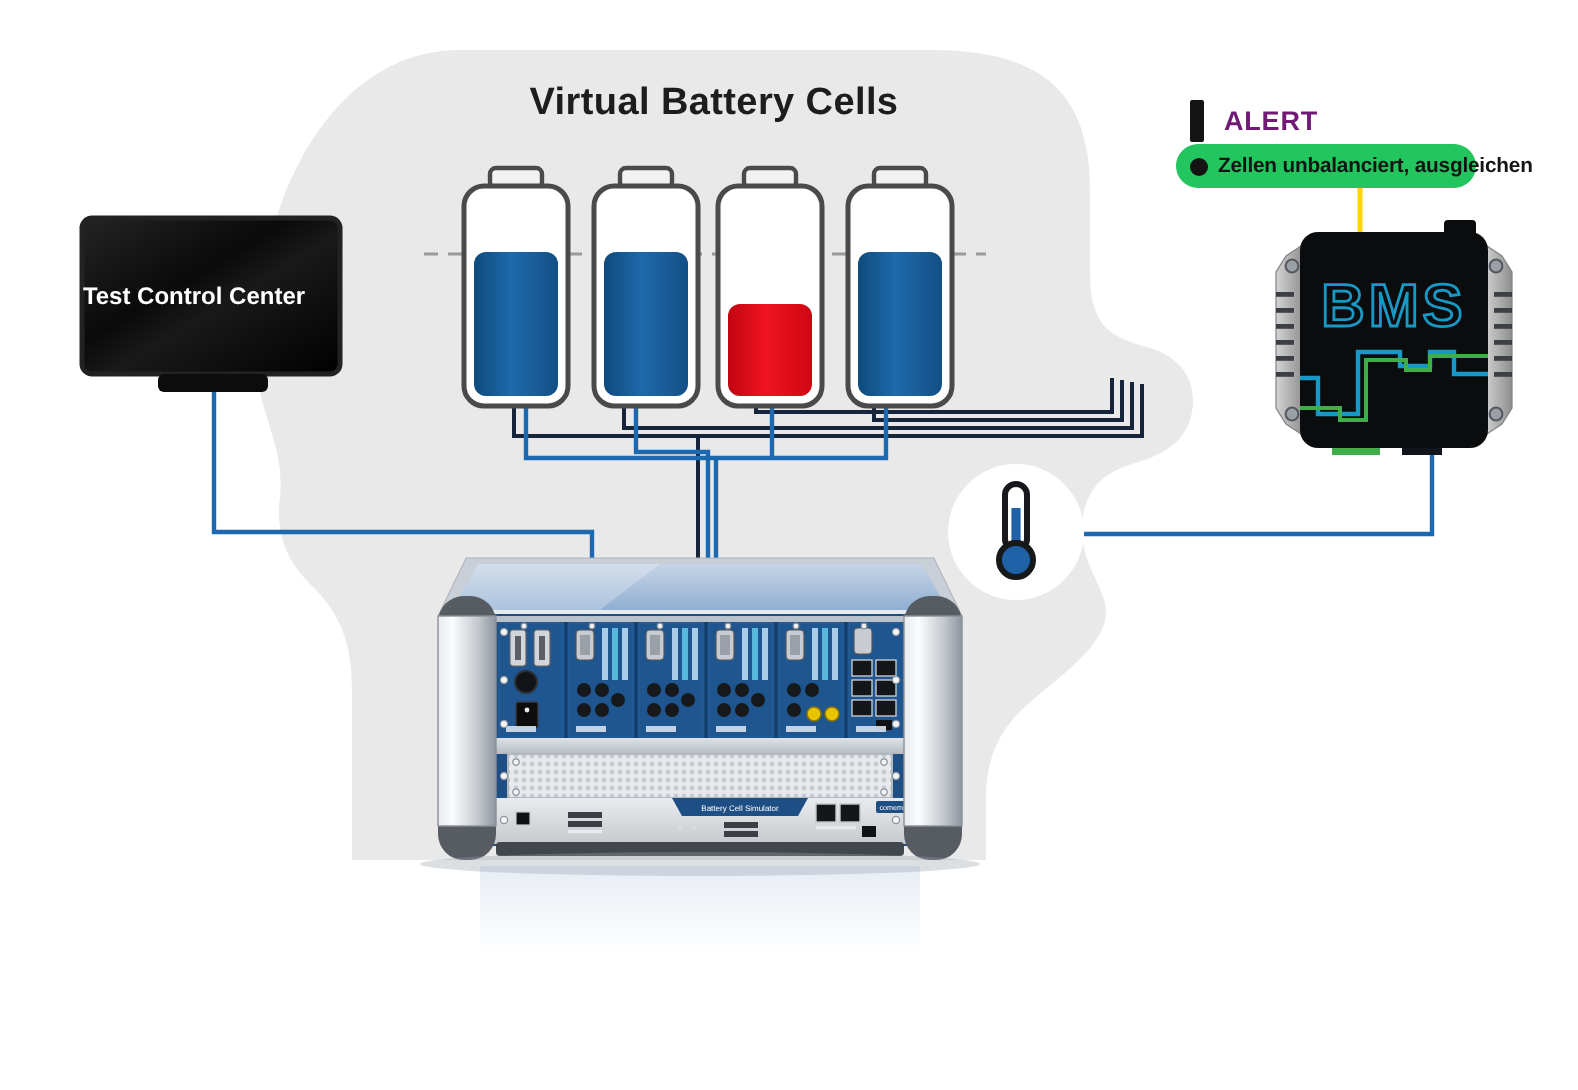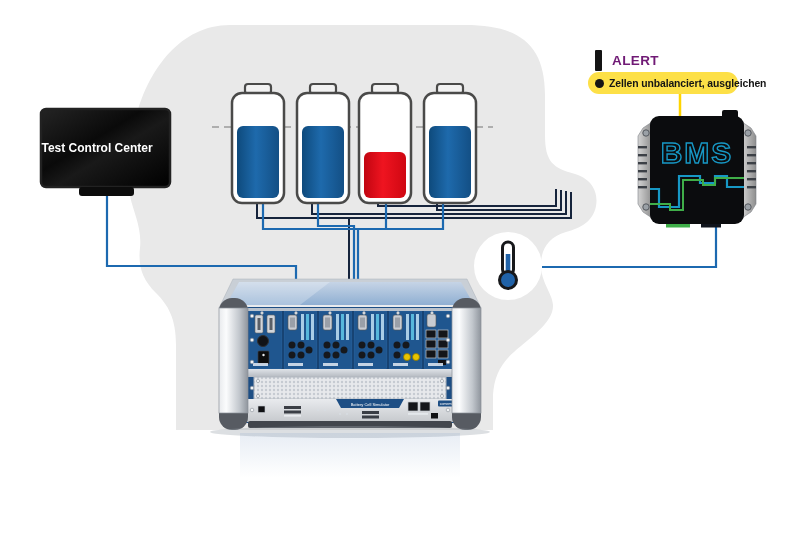--- a/index.html
+++ b/index.html
@@ -6,21 +6,21 @@
   .canvas{position:relative;width:789px;height:545px;background:#ffffff;overflow:hidden;
           font-family:"Liberation Sans",sans-serif;}
   .canvas svg{position:absolute;left:0;top:0;}
   .overlay{position:absolute;z-index:2;}
   .title{left:157px;top:41px;width:400px;text-align:center;font-size:19px;font-weight:700;
          color:#1d1d1b;letter-spacing:.2px;}
   .monitor-label{left:41px;top:109px;width:112px;height:78px;display:flex;align-items:center;
          justify-content:center;color:#fff;font-size:12px;font-weight:700;text-align:center;}
   .alert-bar{left:595px;top:50px;width:7px;height:21px;background:#141414;border-radius:1px;}
   .alert-title{left:612px;top:53px;font-size:13.5px;font-weight:700;color:#701a75;letter-spacing:.4px;}
-  .alert-pill{left:588px;top:72px;width:150px;height:22px;border-radius:11px;background:#fde047;
+  .alert-pill{left:588px;top:72px;width:150px;height:22px;border-radius:11px;background:#22c55e;
          display:flex;align-items:center;}
   .alert-dot{position:absolute;left:7px;top:6.5px;width:9px;height:9px;border-radius:50%;background:#141414;}
   .alert-msg{margin-left:21px;font-size:10.4px;font-weight:700;color:#141414;white-space:nowrap;letter-spacing:-0.1px;}
   svg text{font-family:"Liberation Sans",sans-serif;}
 </style>
 </head>
 <body>
 
 <div class="canvas">
 
@@ -332,20 +332,21 @@
       <rect x="452" y="308" width="29" height="105" fill="url(#gradPillar)" stroke="#8b9199" stroke-width="0.7"></rect>
     </g>
   </g>
 
   <g>
     <ellipse cx="350" cy="432" rx="140" ry="6" fill="#9aa2ac" opacity="0.35"></ellipse>
     <rect x="240" y="433" width="220" height="45" fill="url(#gradRefl)" opacity="0.4"></rect>
   </g>
 </svg>
 
+<div class="overlay title">Virtual Battery Cells</div>
 <div class="overlay monitor-label">Test Control Center</div>
 <div class="overlay alert-bar"></div>
 <div class="overlay alert-title">ALERT</div>
 <div class="overlay alert-pill">
   <span class="alert-dot"></span>
   <span class="alert-msg">Zellen unbalanciert, ausgleichen</span>
 </div>
 
 </div>
 

